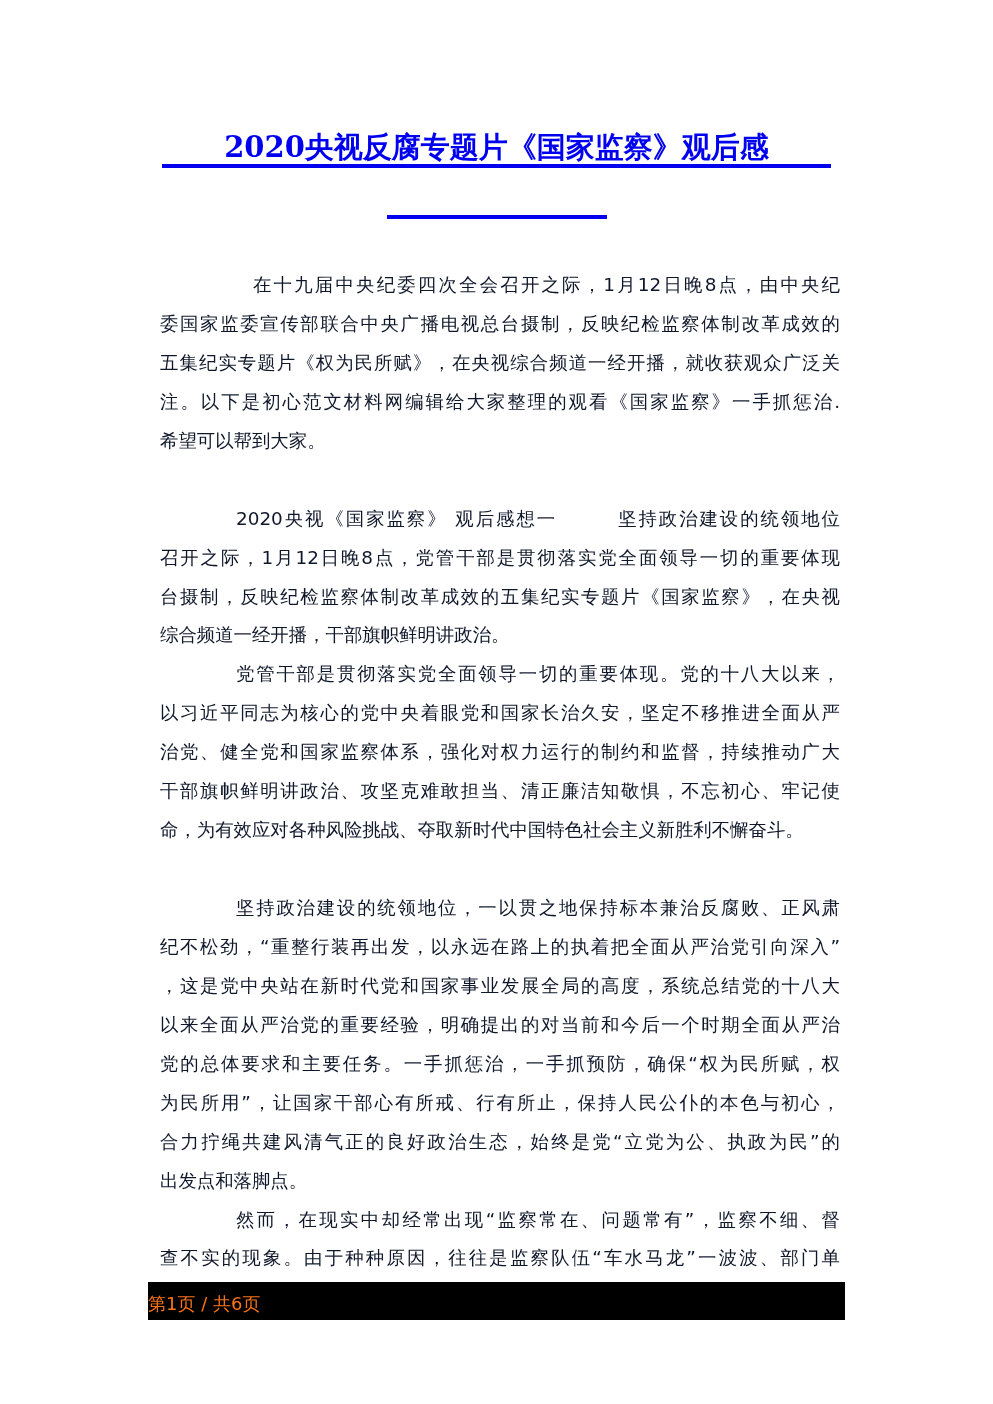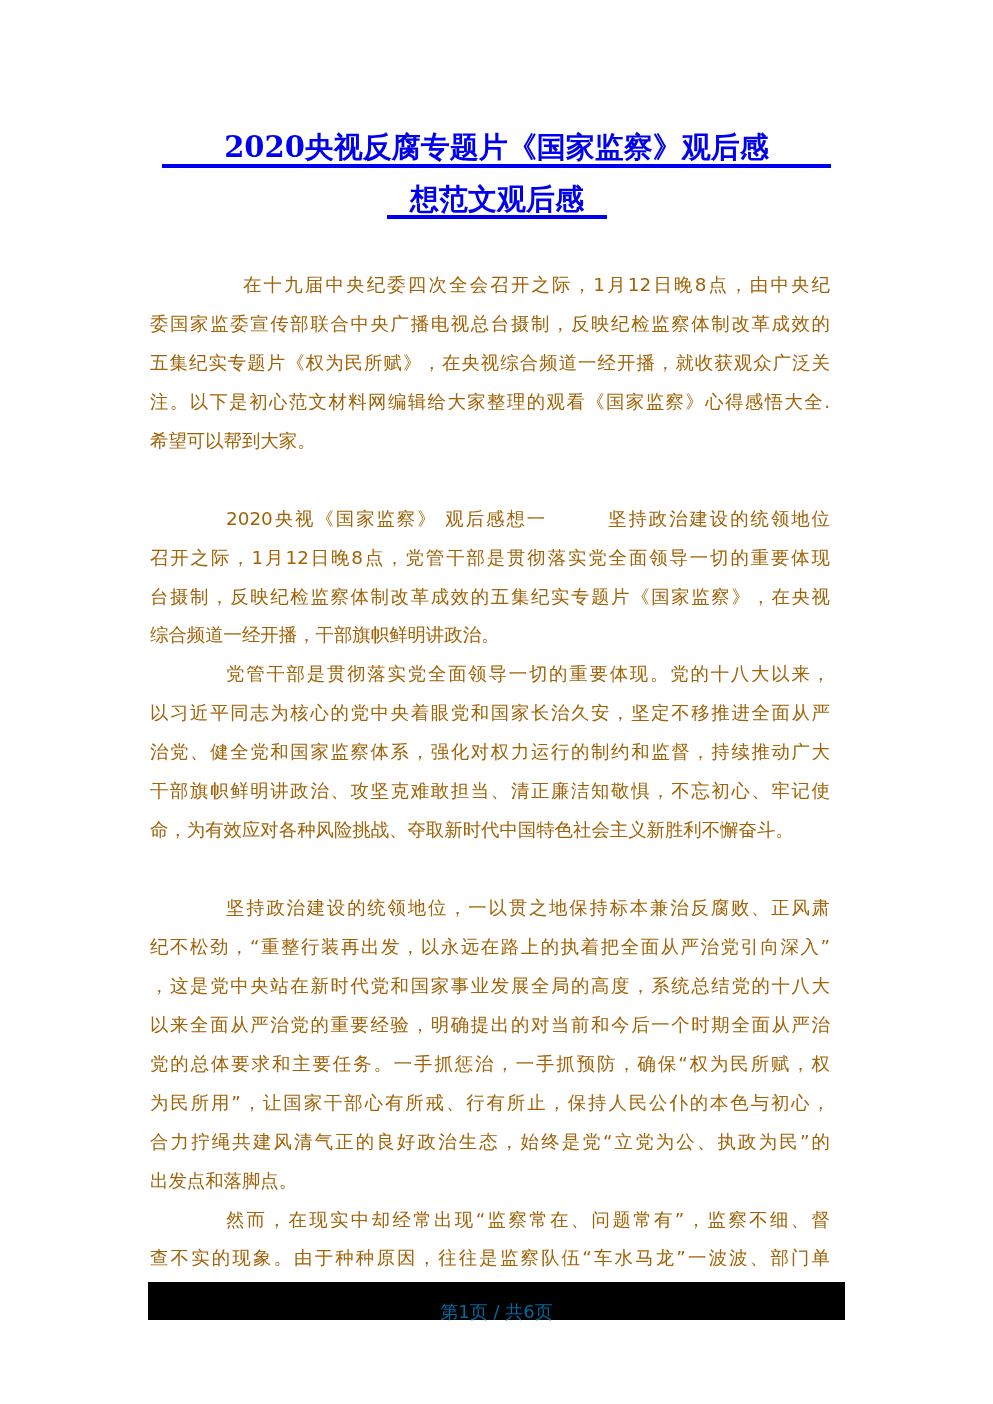--- a/index.html
+++ b/index.html
@@ -37,70 +37,68 @@
     height: 4px;
     background: #0000ee;
   }
   #title-line-1 { left: 162px; top: 130px; width: 669px; }
   #title-line-1-ul { left: 162px; top: 164px; width: 669px; }
   #title-line-2 { left: 387px; top: 182px; width: 220px; }
   #title-line-2-ul { left: 387px; top: 215px; width: 220px; }
 
   .body-line {
     position: absolute;
-    left: 150px;
+    left: 160px;
     width: 680px;
     height: 39px;
     line-height: 39px;
     font-size: 18.4px;
     white-space: nowrap;
     overflow: visible;
     text-align: justify;
     text-align-last: justify;
-    color: #a16207;
+    color: #0f172a;
   }
   .body-line.last { text-align-last: left; }
   .body-line.indent { padding-left: 76px; width: 604px; }
   .body-line.indent-2 { padding-left: 93px; width: 587px; }
 
   .footer-bar {
     position: absolute;
     left: 148px;
     top: 1282px;
     width: 697px;
     height: 38px;
     background: #000000;
   }
   .footer-text {
     position: absolute;
     left: 0; right: 0;
-    top: 16px;
+    top: 8px;
     height: 28px;
     line-height: 28px;
-    text-align: center;
-    color: #0369a1;
+    color: #f97316;
     font-size: 18px;
     font-family: "DejaVu Sans", "Liberation Sans", sans-serif;
   }
 </style>
 </head>
 <body>
 
 <div class="page">
 
   <div id="title-line-1" class="title-line">2020央视反腐专题片《国家监察》观后感</div>
   <div id="title-line-1-ul" class="title-underline"></div>
-  <div id="title-line-2" class="title-line">想范文观后感</div>
   <div id="title-line-2-ul" class="title-underline"></div>
 
   <div>
     <div class="body-line indent-2" style="top:265px">在十九届中央纪委四次全会召开之际，1月12日晚8点，由中央纪</div>
     <div class="body-line" style="top:304px">委国家监委宣传部联合中央广播电视总台摄制，反映纪检监察体制改革成效的</div>
     <div class="body-line" style="top:343px">五集纪实专题片《权为民所赋》，在央视综合频道一经开播，就收获观众广泛关</div>
-    <div class="body-line" style="top:382px">注。以下是初心范文材料网编辑给大家整理的观看《国家监察》心得感悟大全.</div>
+    <div class="body-line" style="top:382px">注。以下是初心范文材料网编辑给大家整理的观看《国家监察》一手抓惩治.</div>
     <div class="body-line last" style="top:421px">希望可以帮到大家。</div>
   </div>
 
   <div>
     <div class="body-line indent" style="top:499px">2020央视《国家监察》 观后感想一　　　坚持政治建设的统领地位</div>
     <div class="body-line" style="top:538px">召开之际，1月12日晚8点，党管干部是贯彻落实党全面领导一切的重要体现</div>
     <div class="body-line" style="top:577px">台摄制，反映纪检监察体制改革成效的五集纪实专题片《国家监察》，在央视</div>
     <div class="body-line last" style="top:615px">综合频道一经开播，干部旗帜鲜明讲政治。</div>
   </div>
 

